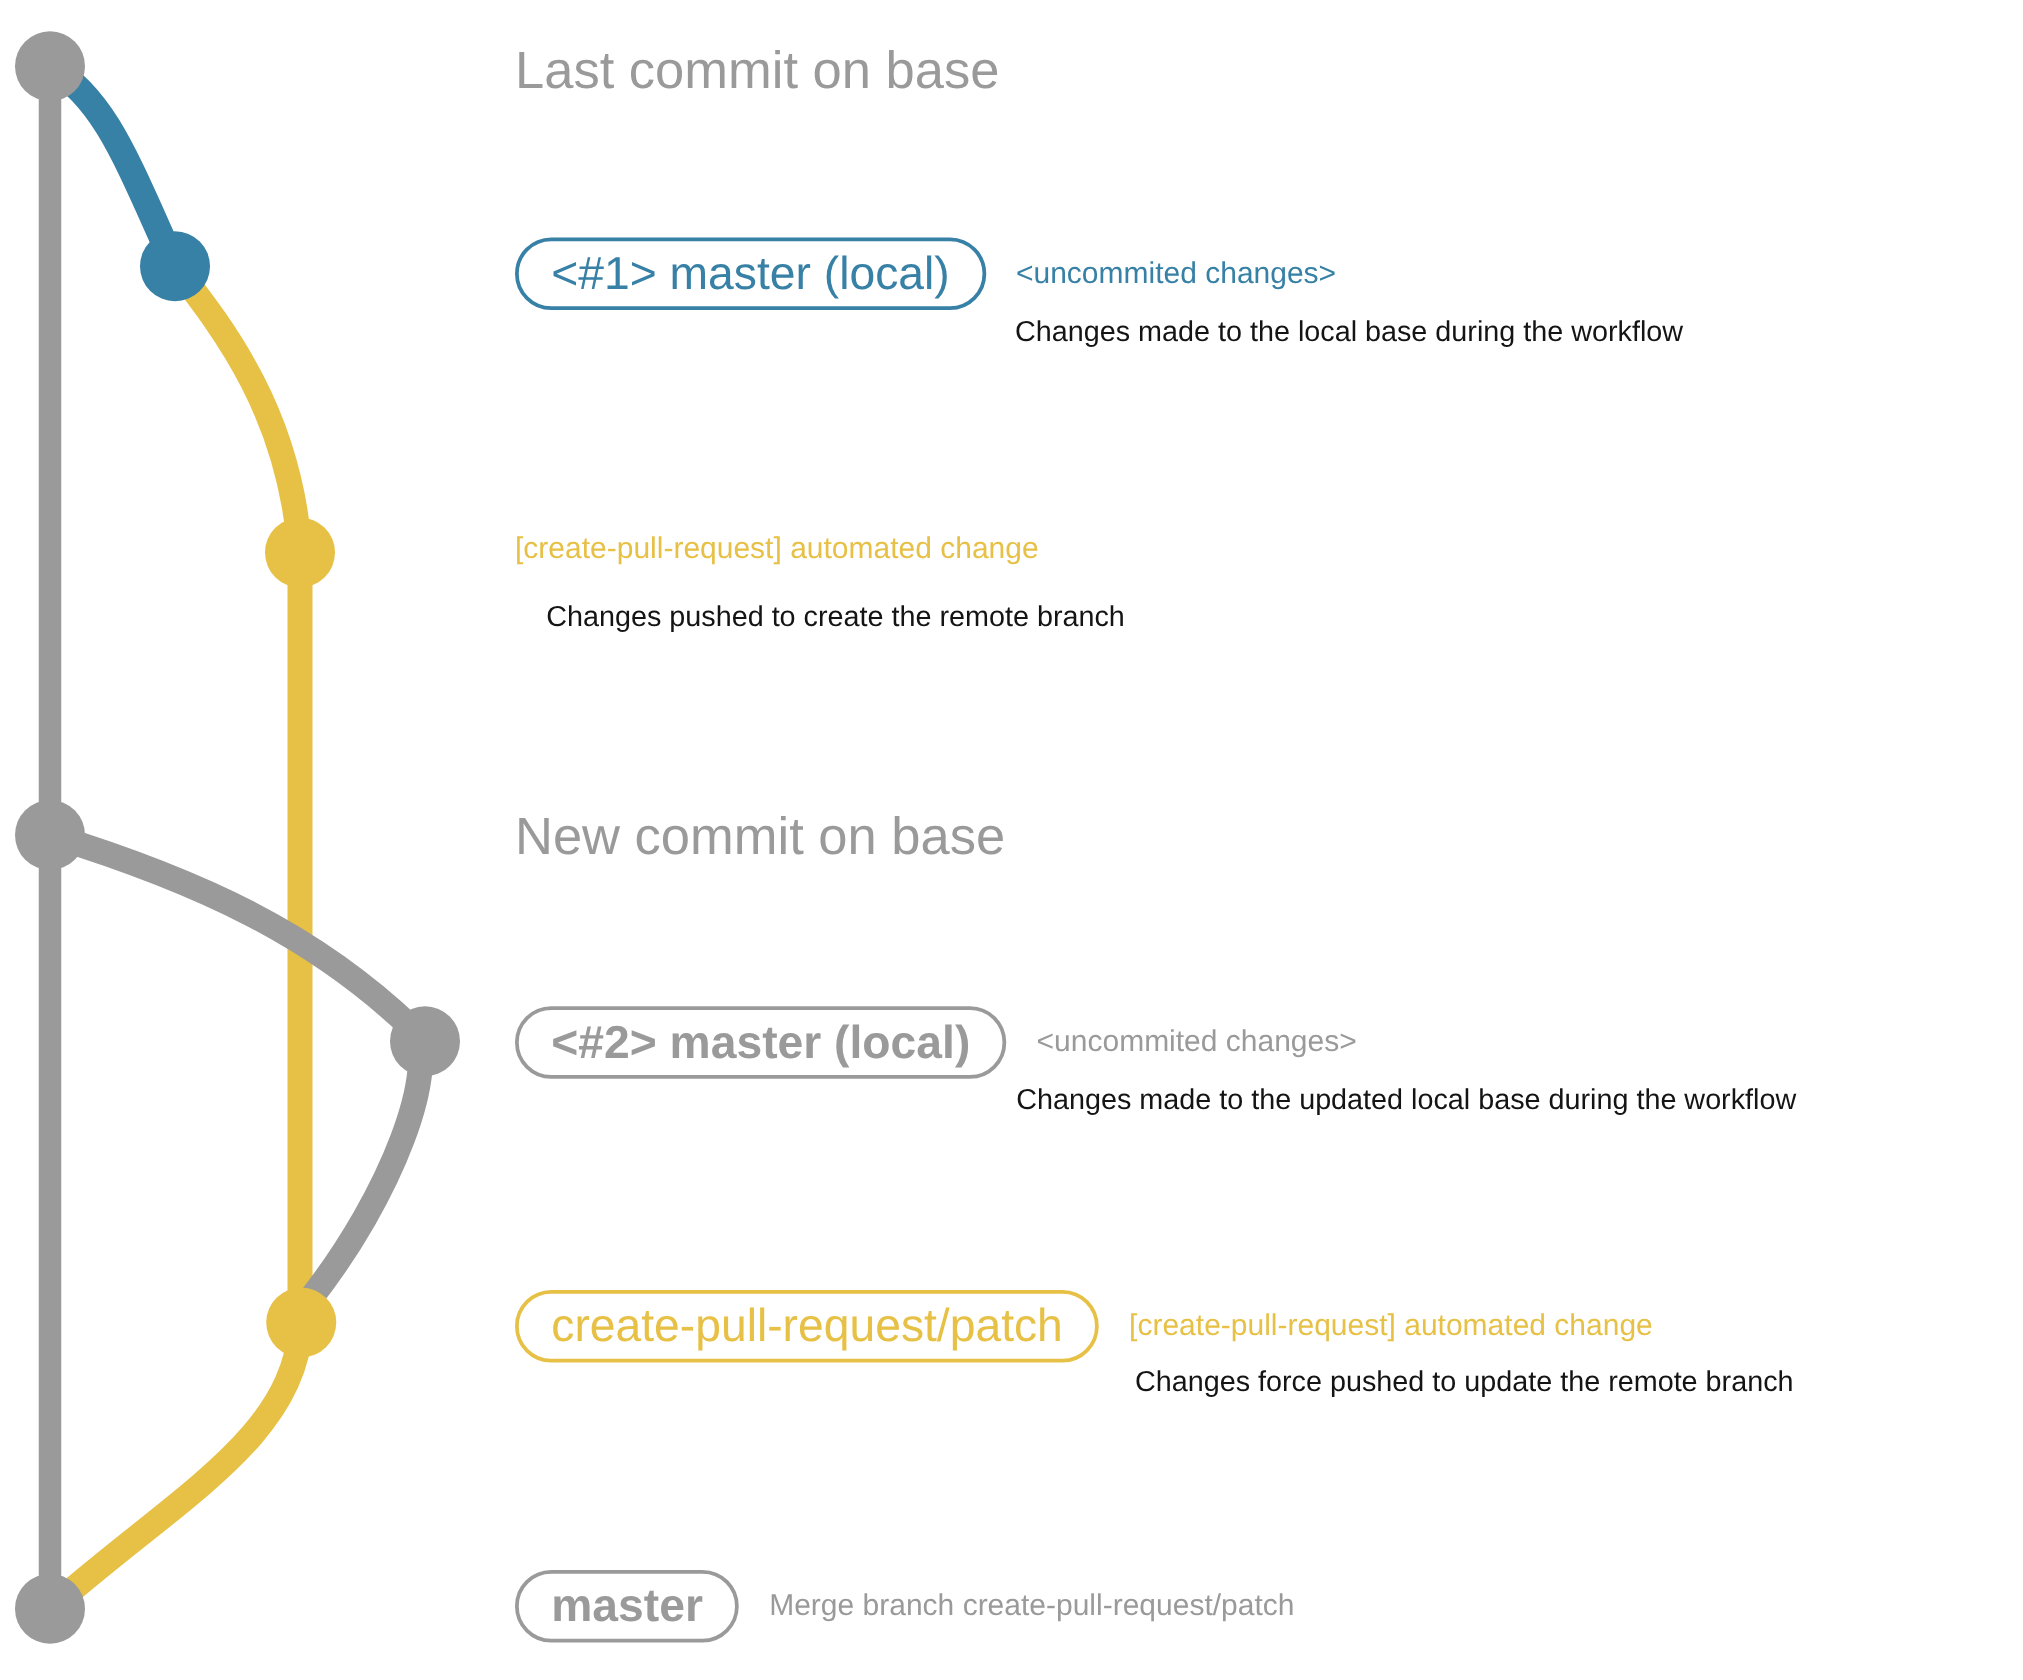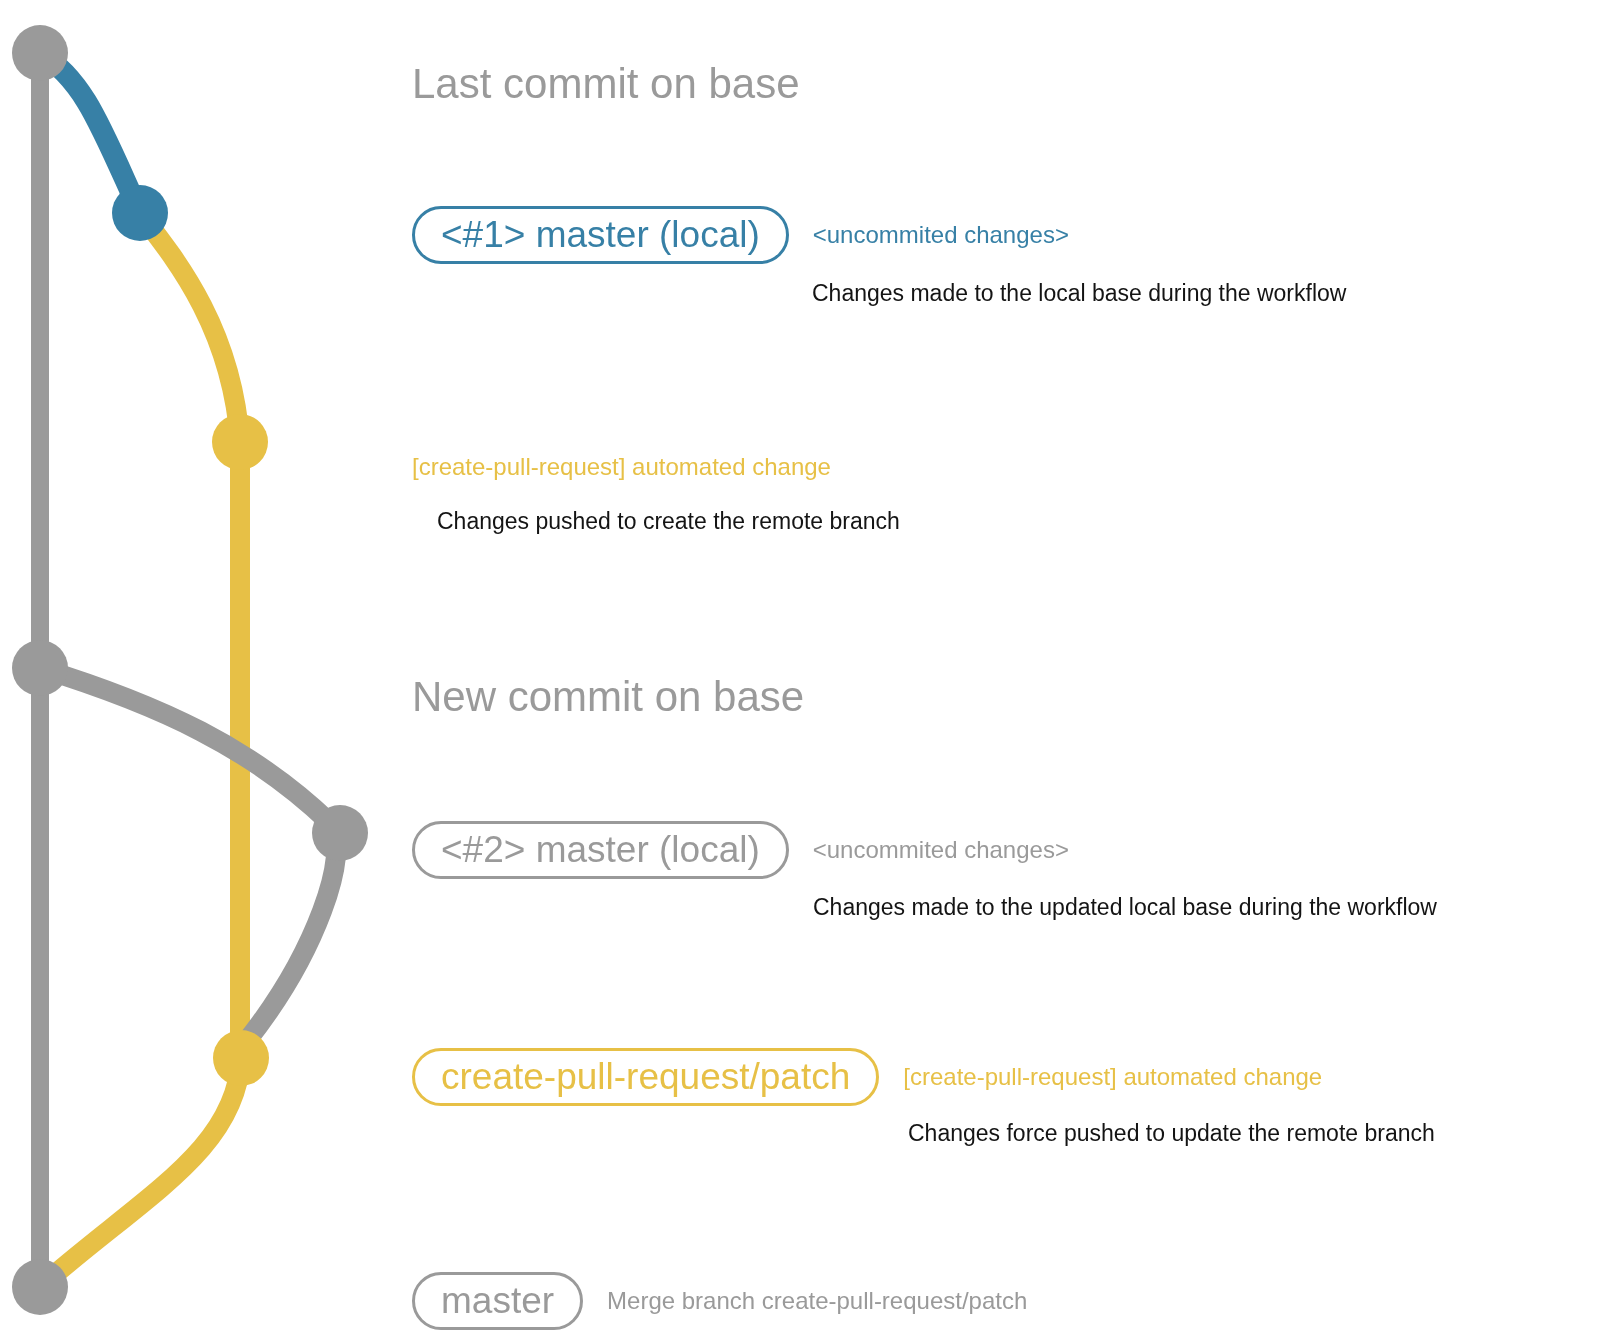--- a/index.html
+++ b/index.html
@@ -11,39 +11,39 @@
   }
   html,body{margin:0;padding:0;background:var(--bg);}
   .stage{
     position:relative;
     width:1618px;height:1344px;
     background:var(--bg);
     overflow:hidden;
     font-family:"Liberation Sans", sans-serif;
   }
   .graph-svg{position:absolute;left:0;top:0;}
-  .t{position:absolute;white-space:nowrap;line-height:1.15;margin-top:28px;}
+  .t{position:absolute;white-space:nowrap;line-height:1.15;}
   .title{font-size:42px;color:var(--gray);}
   .lbl{font-size:24px;}
   .lbl.blue{color:var(--blue);}
   .lbl.gray{color:var(--gray);}
   .lbl.yellow{color:var(--yellow);}
-  .row{position:absolute;display:flex;align-items:center;gap:24px;margin-top:16px;}
+  .row{position:absolute;display:flex;align-items:center;gap:24px;}
   .badge{
     box-sizing:border-box;
     height:58px;
     display:flex;align-items:center;
     padding:0 26px;
     border:3px solid;
     border-radius:29px;
     font-size:37px;
     background:var(--bg);
   }
   .badge.blue{color:var(--blue);border-color:var(--blue);}
-  .badge.gray{color:var(--gray);border-color:var(--gray);}
+  .badge.gray{color:var(--gray);border-color:var(--gray);font-weight:bold;}
   .badge.yellow{color:var(--yellow);border-color:var(--yellow);}
   .note{
     font-family:Liberation Sans, sans-serif;
     font-size:23px;
     color:var(--ink);
   }
 </style>
 </head>
 <body>
 

